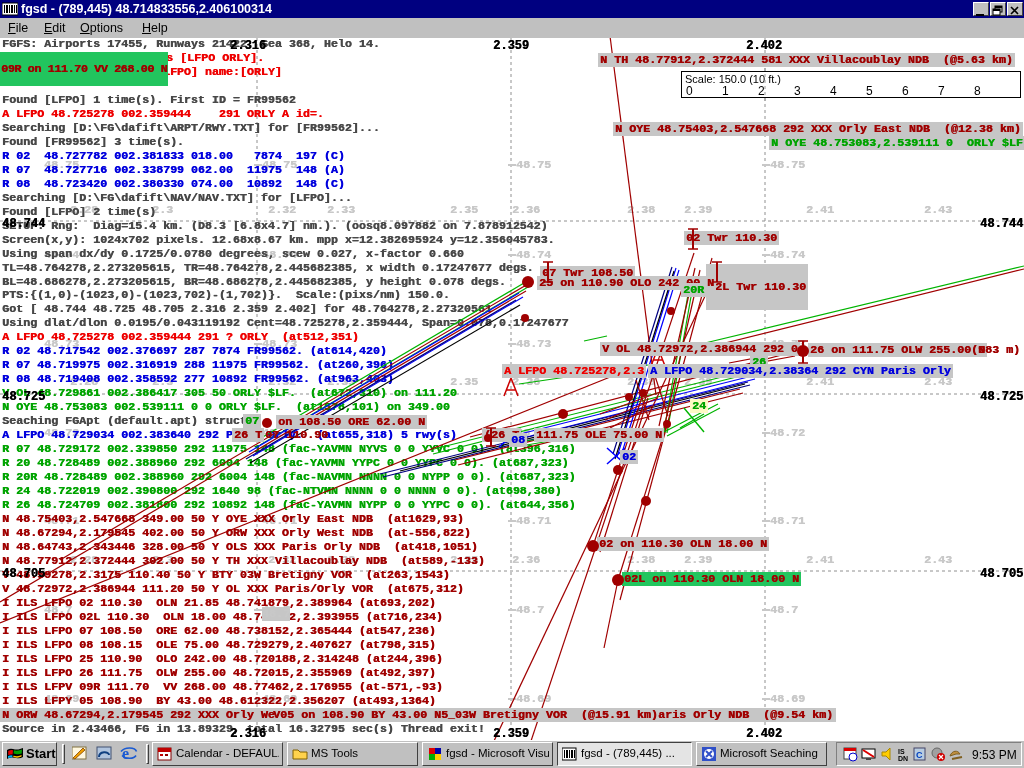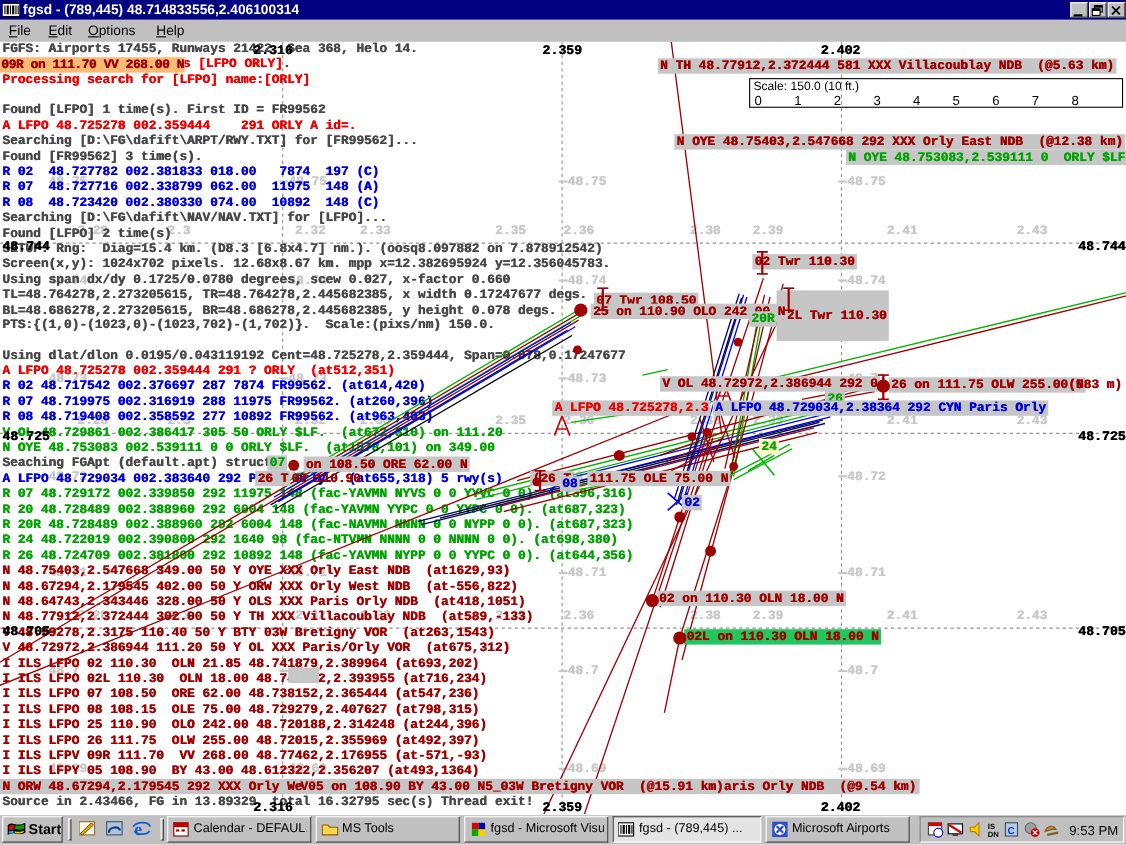--- a/index.html
+++ b/index.html
@@ -137,20 +137,21 @@
 <div class="abs mono" style="left:2px;top:124.6px;color:#0000dd">R 07  48.727716 002.338799 062.00  11975  148 (A)</div>
 <div class="abs mono" style="left:2px;top:138.6px;color:#0000dd">R 08  48.723420 002.380330 074.00  10892  148 (C)</div>
 <div class="abs mono" style="left:2px;top:152.6px;color:#484848">Searching [D:\FG\dafift\NAV/NAV.TXT] for [LFPO]...</div>
 <div class="abs mono" style="left:2px;top:166.6px;color:#484848">Found [LFPO] 2 time(s)</div>
 <div class="abs mono" style="left:2px;top:180.5px;color:#484848">SETUP: Rng:  Diag=15.4 km. (D8.3 [6.8x4.7] nm.). (oosq8.097882 on 7.878912542)</div>
 <div class="abs mono" style="left:2px;top:194.5px;color:#484848">Screen(x,y): 1024x702 pixels. 12.68x8.67 km. mpp x=12.382695924 y=12.356045783.</div>
 <div class="abs mono" style="left:2px;top:208.5px;color:#484848">Using span dx/dy 0.1725/0.0780 degrees, scew 0.027, x-factor 0.660</div>
 <div class="abs mono" style="left:2px;top:222.5px;color:#484848">TL=48.764278,2.273205615, TR=48.764278,2.445682385, x width 0.17247677 degs.</div>
 <div class="abs mono" style="left:2px;top:236.5px;color:#484848">BL=48.686278,2.273205615, BR=48.686278,2.445682385, y height 0.078 degs.</div>
 <div class="abs mono" style="left:2px;top:250.4px;color:#484848">PTS:{(1,0)-(1023,0)-(1023,702)-(1,702)}.  Scale:(pixs/nm) 150.0.</div>
+<div class="abs mono" style="left:2px;top:264.4px;color:#484848">Got [ 48.744 48.725 48.705 2.316 2.359 2.402] for 48.764278,2.27320561</div>
 <div class="abs mono" style="left:2px;top:278.4px;color:#484848">Using dlat/dlon 0.0195/0.043119192 Cent=48.725278,2.359444, Span=0.078,0.17247677</div>
 <div class="abs mono" style="left:2px;top:292.4px;color:#ee0000">A LFPO 48.725278 002.359444 291 ? ORLY  (at512,351)</div>
 <div class="abs mono" style="left:2px;top:306.4px;color:#0000dd">R 02 48.717542 002.376697 287 7874 FR99562. (at614,420)</div>
 <div class="abs mono" style="left:2px;top:320.3px;color:#0000dd">R 07 48.719975 002.316919 288 11975 FR99562. (at260,396)</div>
 <div class="abs mono" style="left:2px;top:334.3px;color:#0000dd">R 08 48.719408 002.358592 277 10892 FR99562. (at963,403)</div>
 <div class="abs mono" style="left:2px;top:348.3px;color:#00a400">V OL 48.729861 002.386417 305 50 ORLY $LF.  (at672,310) on 111.20</div>
 <div class="abs mono" style="left:2px;top:362.3px;color:#00a400">N OYE 48.753083 002.539111 0 0 ORLY $LF.  (at1578,101) on 349.00</div>
 <div class="abs mono" style="left:2px;top:376.3px;color:#484848">Seaching FGApt (default.apt) struct</div>
 <div class="abs mono" style="left:2px;top:390.2px;color:#0000dd">A LFPO 48.729034 002.383640 292 Paris Orly.  (at655,318) 5 rwy(s)</div>
 <div class="abs mono" style="left:2px;top:404.2px;color:#00a400">R 07 48.729172 002.339850 292 11975 148 (fac-YAVMN NYVS 0 0 YYVC 0 0). (at396,316)</div>
@@ -225,21 +226,21 @@
       <line x1="600" y1="376" x2="660" y2="354" stroke="#a00000" stroke-width="1.2"></line>
       <line x1="605" y1="382" x2="658" y2="360" stroke="#a00000" stroke-width="1.2"></line>
       <line x1="610" y1="390" x2="652" y2="368" stroke="#a00000" stroke-width="1.2"></line>
       <line x1="636" y1="342" x2="649" y2="382" stroke="#a00000" stroke-width="1.2"></line>
       <line x1="655" y1="338" x2="668" y2="378" stroke="#a00000" stroke-width="1.2"></line>
       <path d="M499 393 L517 409 M499 409 L517 393" stroke="#0000ff" stroke-width="1.5" fill="none"></path>
       <path d="M607 410 L625 426 M607 426 L625 410" stroke="#0000ff" stroke-width="1.5" fill="none"></path>
       <path d="M511 340 L504 358 M511 340 L518 358 M506 352 L516 352" stroke="#cc0000" stroke-width="1.5" fill="none"></path>
       <path d="M658 310 L651 328 M658 310 L665 328 M653 322 L663 322" stroke="#cc0000" stroke-width="1.5" fill="none"></path>
     </svg>
-<div class="abs mono" style="left:0px;top:13.780000000000001px;background:#fdba74;color:#a00000;padding:0 1px;letter-spacing:-0.35px">09R on 111.70 VV 268.00 N</div>
+<div class="abs mono" style="left:0px;top:13.780000000000001px;background:#22c55e;color:#a00000;padding:10px 1px;letter-spacing:-0.35px">09R on 111.70 VV 268.00 N</div>
 <div class="abs mono" style="left:243px;top:376px;background:#c6c6c6;color:#00a400;padding:0 2px">07</div>
 <div class="abs mono" style="left:276px;top:377px;background:#c6c6c6;color:#a00000;padding:0 2px">on 108.50 ORE 62.00 N</div>
 <div class="abs mono" style="left:232px;top:390px;background:#c6c6c6;color:#a00000;padding:0 2px">26 T</div>
 <div class="abs mono" style="left:263px;top:390px;color:#a00000;padding:0 2px">07 110.90</div>
 <div class="abs mono" style="left:482px;top:390px;background:#c6c6c6;color:#a00000;padding:0 2px">(26 T</div>
 <div class="abs mono" style="left:534px;top:390px;background:#c6c6c6;color:#a00000;padding:0 2px">111.75 OLE 75.00 N</div>
 <div class="abs mono" style="left:509px;top:395px;background:#c6c6c6;color:#0000dd;padding:0 2px">08</div>
 <div class="abs mono" style="left:620px;top:412px;background:#c6c6c6;color:#0000dd;padding:0 2px">02</div>
 <div class="abs mono" style="left:598px;top:15px;background:#c6c6c6;color:#a00000;padding:0 2px">N TH 48.77912,2.372444 581 XXX Villacoublay NDB  (@5.63 km)</div>
 <div class="abs mono" style="left:613px;top:84px;background:#c6c6c6;color:#a00000;padding:0 2px">N OYE 48.75403,2.547668 292 XXX Orly East NDB  (@12.38 km)</div>
@@ -371,21 +372,21 @@
     <rect x="9" y="4" width="2" height="8" fill="#000"></rect>
     <rect x="12" y="4" width="1" height="8" fill="#000"></rect>
   </svg>
 <div class="abs" style="left:581px;top:747px;font-size:11.5px;font-weight:normal;color:#000;width:107px;overflow:hidden;white-space:nowrap">fgsd - (789,445) ...</div>
 <div class="abs" style="left:696px;top:742px;width:131px;height:24px;background:#c0c0c0;border-top:1px solid #fff;border-left:1px solid #fff;border-right:1px solid #404040;border-bottom:1px solid #404040"></div>
 <svg class="abs" style="left:701px;top:746px" width="16" height="16">
     <rect x="1" y="1" width="14" height="14" fill="#3050c8"></rect>
     <circle cx="8" cy="8" r="5" fill="#fff"></circle>
     <path d="M5 11 L11 5 M5 5 L11 11" stroke="#3050c8" stroke-width="2"></path>
   </svg>
-<div class="abs" style="left:720px;top:747px;font-size:11.5px;font-weight:normal;color:#000;width:103px;overflow:hidden;white-space:nowrap">Microsoft Airports</div>
+<div class="abs" style="left:720px;top:747px;font-size:11.5px;font-weight:normal;color:#000;width:103px;overflow:hidden;white-space:nowrap">Microsoft Seaching</div>
 <div class="abs" style="left:836px;top:742px;width:186px;height:24px;background:#c0c0c0;border-top:1px solid #808080;border-left:1px solid #808080;border-right:1px solid #fff;border-bottom:1px solid #fff"></div>
 <svg class="abs" style="left:842px;top:746px" width="124" height="17">
 <rect x="2" y="2" width="12" height="11" fill="#fff" stroke="#444"></rect>
     <rect x="2" y="2" width="12" height="3" fill="#d00"></rect>
     <circle cx="11" cy="11" r="4" fill="#fff" stroke="#00c"></circle>
 <rect x="20" y="3" width="13" height="9" fill="#fff" stroke="#000"></rect>
     <path d="M21 4 L32 11" stroke="#d00" stroke-width="2"></path>
     <rect x="24" y="12" width="5" height="2" fill="#444"></rect>
 <path d="M40 6 L44 6 L48 2 L48 14 L44 10 L40 10 Z" fill="#fc0" stroke="#a80"></path>
 <text x="56" y="8" font-size="7" font-weight="bold" fill="#000">IS</text>

